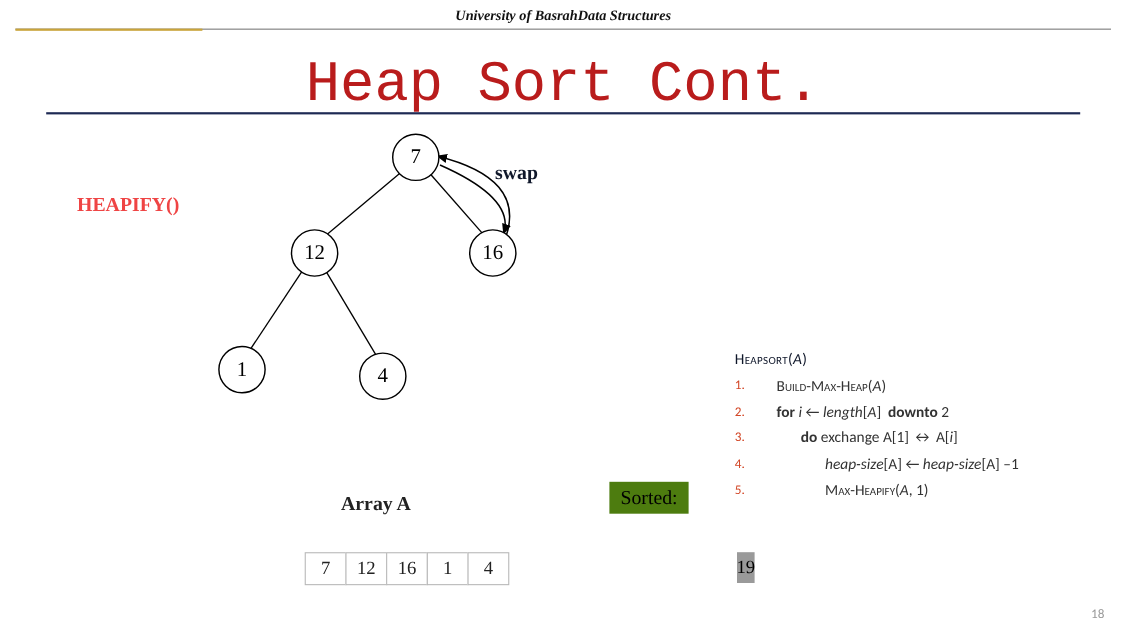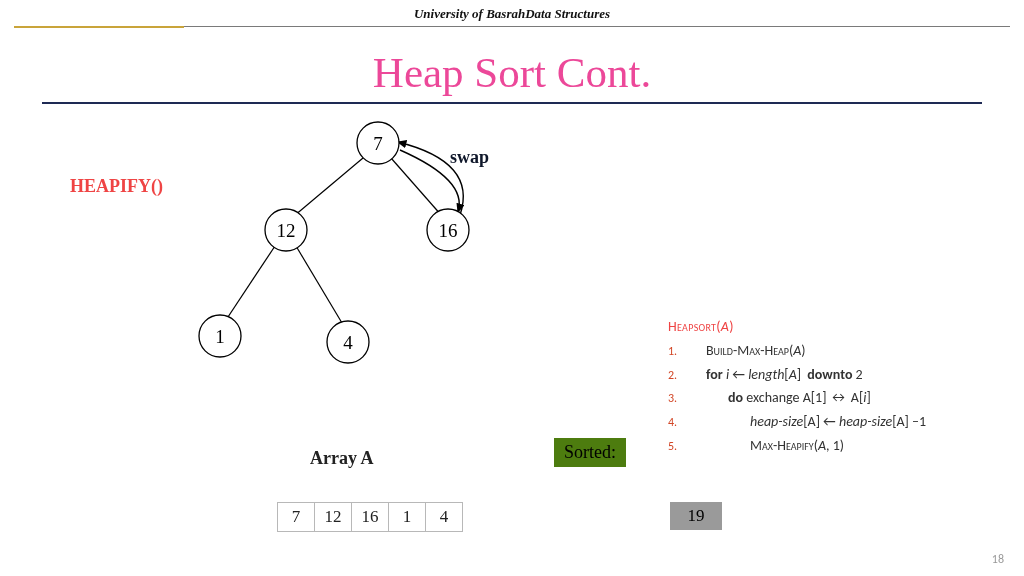--- a/index.html
+++ b/index.html
@@ -41,23 +41,23 @@
     width: 170px;
     height: 0;
     border-top: 2.5px solid #c9a43a;
   }
   .title {
     position: absolute;
     top: 48px;
     left: 0;
     right: 0;
     text-align: center;
-    font-family: Liberation Serif, serif;
-    font-size: 43px;
-    color: #ec4899;
+    font-family: Liberation Mono, monospace;
+    font-size: 52px;
+    color: #b91c1c;
   }
   .title-rule {
     position: absolute;
     top: 102px;
     left: 42px;
     right: 42px;
     border-top: 2px solid #1e2a54;
   }
   .svg-area {
     position: absolute;
@@ -142,21 +142,21 @@
     padding: 4px 10px;
     background: #4d7c0f;
     font-family: "Times New Roman", Georgia, serif;
     font-size: 18px;
     color: #000;
   }
   .sorted-box {
     position: absolute;
     top: 502px;
     left: 670px;
-    width: 52px;
+    width: 16px;
     height: 28px;
     background: #9a9a9a;
     display: flex;
     align-items: center;
     justify-content: center;
     font-family: "Times New Roman", Georgia, serif;
     font-size: 17px;
     color: #000;
   }
   .algo {
@@ -165,21 +165,21 @@
     left: 668px;
     width: 335px;
     font-family: Calibri, Arial, sans-serif;
     font-size: 14px;
     line-height: 1.7;
     color: #333;
   }
   .algo .algo-title {
     font-variant: small-caps;
     letter-spacing: 0.3px;
-    color: #ef4444;
+    color: #0f172a;
     font-weight: 500;
   }
   .algo .row {
     display: flex;
   }
   .algo .num {
     width: 20px;
     color: #d24626;
     font-size: 12px;
     padding-top: 2px;

